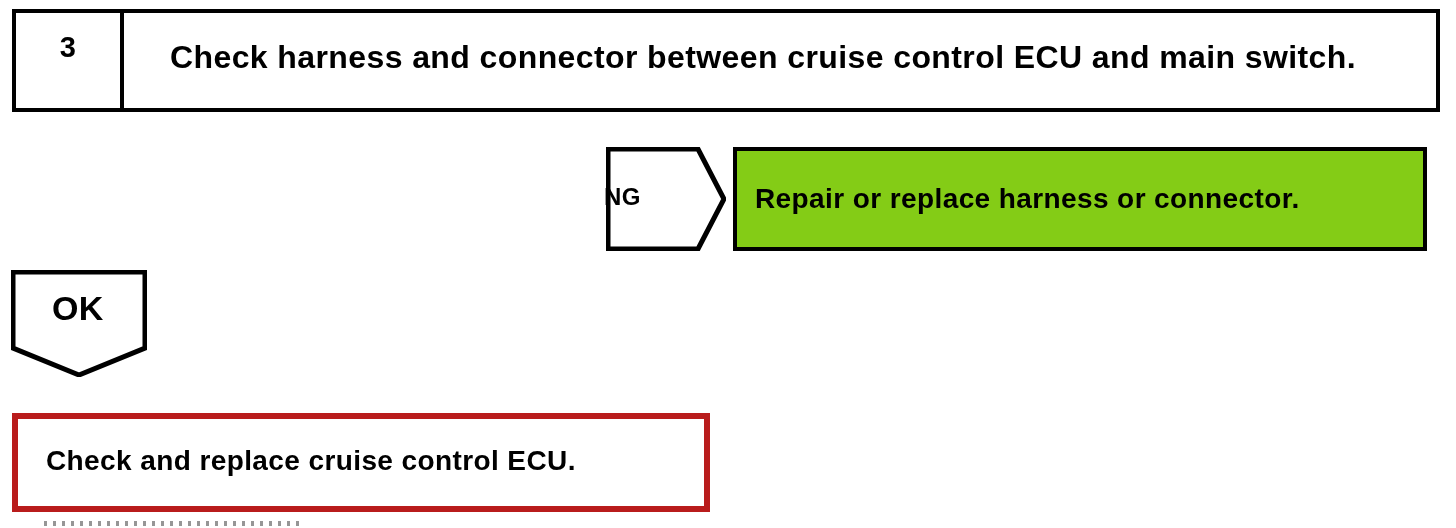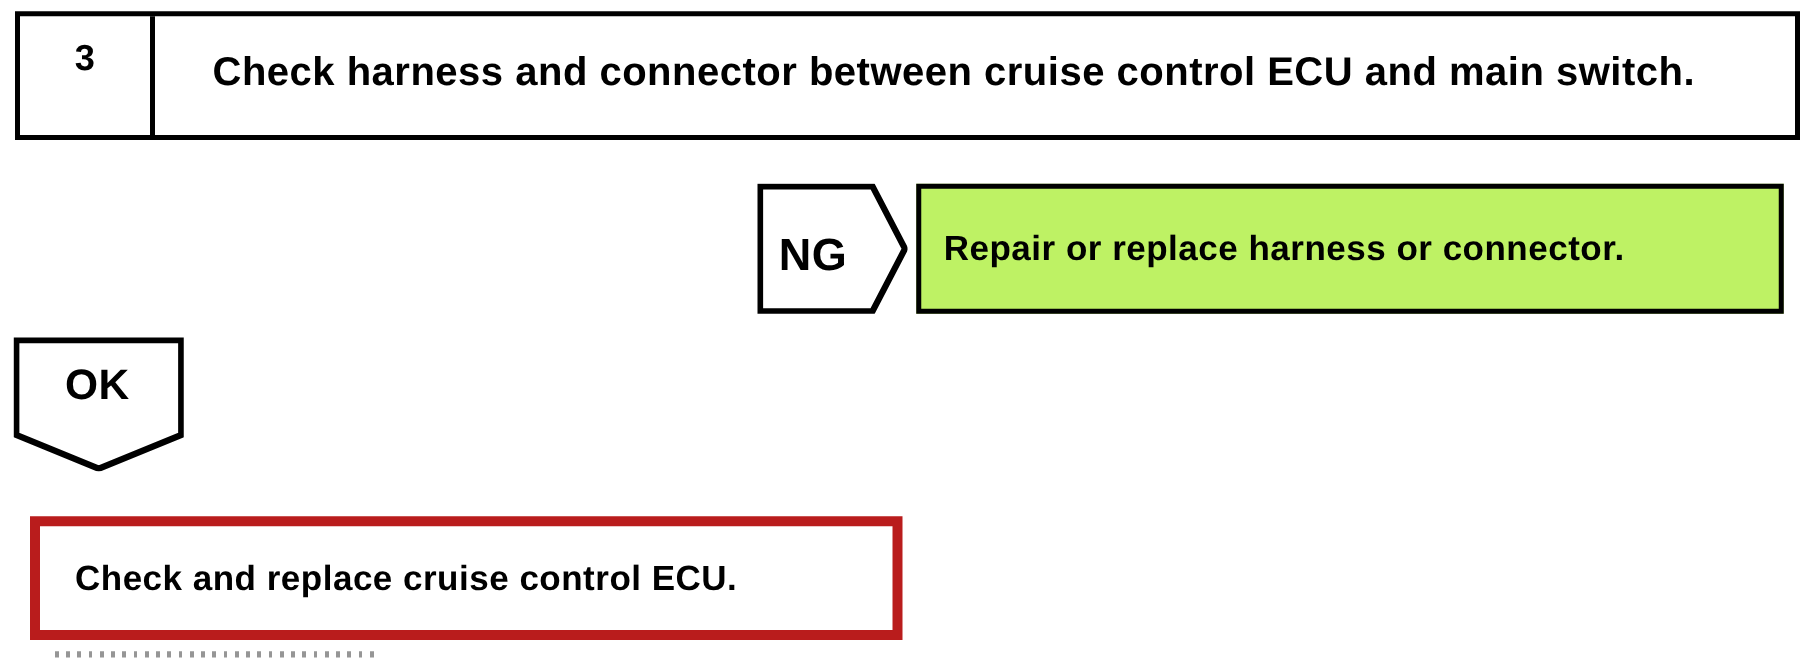--- a/index.html
+++ b/index.html
@@ -74,34 +74,34 @@
   .ng-shape {
     position: absolute;
     left: 606px;
     top: 147px;
     width: 120px;
     height: 104px;
   }
   .ng-shape svg { display: block; }
   .ng-label {
     position: absolute;
-    left: 623px;
+    left: 604px;
     top: 183px;
-    font-size: 36px;
+    font-size: 24px;
   }
 
   .repair-box {
     position: absolute;
     left: 733px;
     top: 147px;
     width: 694px;
     height: 104px;
     border: 4px solid #000000;
     box-sizing: border-box;
-    background: #bef264;
+    background: #84cc16;
   }
   .repair-text {
     position: absolute;
     left: 18px;
     top: 32px;
     font-size: 28px;
   }
 
   
   .ok-shape {
@@ -115,25 +115,25 @@
   .ok-label {
     position: absolute;
     left: 52px;
     top: 289px;
     font-size: 34px;
   }
 
   
   .final-box {
     position: absolute;
-    left: 24px;
+    left: 12px;
     top: 413px;
     width: 698px;
     height: 99px;
-    border: 8px solid #b91c1c;
+    border: 6px solid #b91c1c;
     box-sizing: border-box;
     background: #ffffff;
   }
   .final-text {
     position: absolute;
     left: 28px;
     top: 26px;
     font-size: 28px;
   }
 

